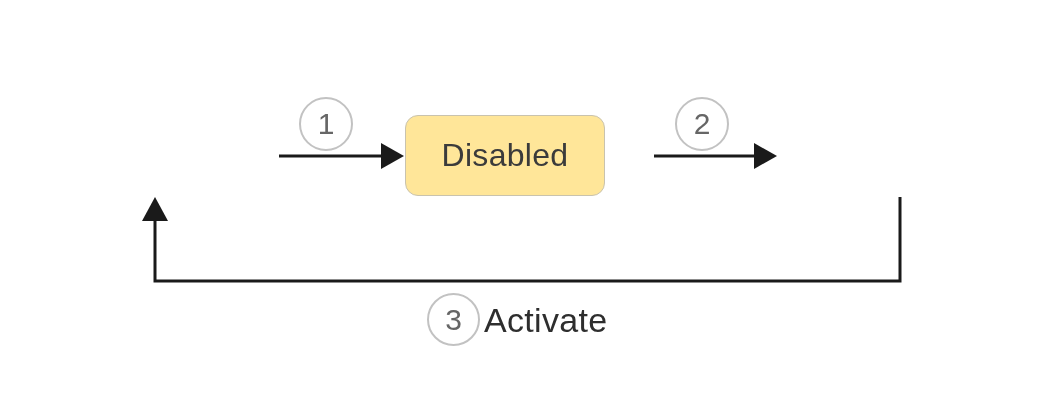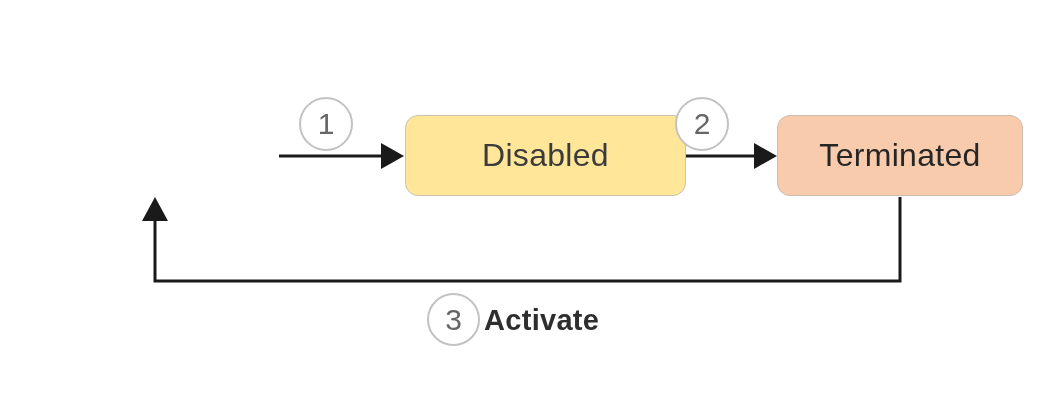--- a/index.html
+++ b/index.html
@@ -30,21 +30,21 @@
     border-radius: 13px;
     border: 1.5px solid #c4c4c4;
     box-sizing: border-box;
     display: flex;
     align-items: center;
     justify-content: center;
     font-size: 32px;
     letter-spacing: 0.3px;
   }
   .node-normal     { left: 33px;  width: 245px; }
-  .node-disabled   { left: 405px; width: 281px; }
+  .node-disabled   { left: 405px; width: 200px; }
   .node-terminated { left: 777px; width: 246px; }
   .badge {
     position: absolute;
     width: 54px;
     height: 54px;
     border-radius: 50%;
     border: 2.5px solid #c2c2c2;
     background: #ffffff;
     box-sizing: border-box;
     display: flex;
@@ -55,25 +55,24 @@
   }
   .badge-1 { left: 299px; top: 97px; }
   .badge-2 { left: 675px; top: 97px; }
   .badge-3 { left: 427px; top: 293px; width: 53px; height: 53px; }
   .edge-label {
     position: absolute;
     left: 484px;
     top: 298px;
     height: 44px;
     line-height: 44px;
-    font-size: 29px;
+    font-size: 34px;
     color: #2e2e2e;
     letter-spacing: 0.3px;
     white-space: nowrap;
-    font-weight: bold;
   }
 </style>
 </head>
 <body style="background: rgb(255, 255, 255);">
 
 <div class="canvas">
 
   <svg class="edges" viewBox="0 0 1056 404" xmlns="http://www.w3.org/2000/svg">
 
     <line x1="279" y1="156" x2="383" y2="156" stroke="#1a1a1a" stroke-width="3"></line>
@@ -84,23 +83,20 @@
 
     <polyline points="900,197 900,281 155,281 155,220" fill="none" stroke="#1a1a1a" stroke-width="3"></polyline>
     <polygon points="155,197 142,221 168,221" fill="#1a1a1a"></polygon>
   </svg>
 
 
   <div class="node node-disabled" style="background: rgb(255, 230, 153); border-color: rgb(201, 195, 174); color: rgb(59, 59, 59);">
     <span>Disabled</span>
   </div>
 
-  <div class="node node-terminated" style="background: rgb(248, 203, 173); border-color: rgb(201, 188, 177); color: rgb(38, 38, 38);">
-    <span>Terminated</span>
-  </div>
 
   <div class="badge badge-1" style="background: rgb(255, 255, 255); border-color: rgb(194, 194, 194); color: rgb(102, 102, 102);">
     <span>1</span>
   </div>
 
   <div class="badge badge-2" style="background: rgb(255, 255, 255); border-color: rgb(194, 194, 194); color: rgb(102, 102, 102);">
     <span>2</span>
   </div>
 
   <div class="badge badge-3" style="background: rgb(255, 255, 255); border-color: rgb(194, 194, 194); color: rgb(102, 102, 102);">

